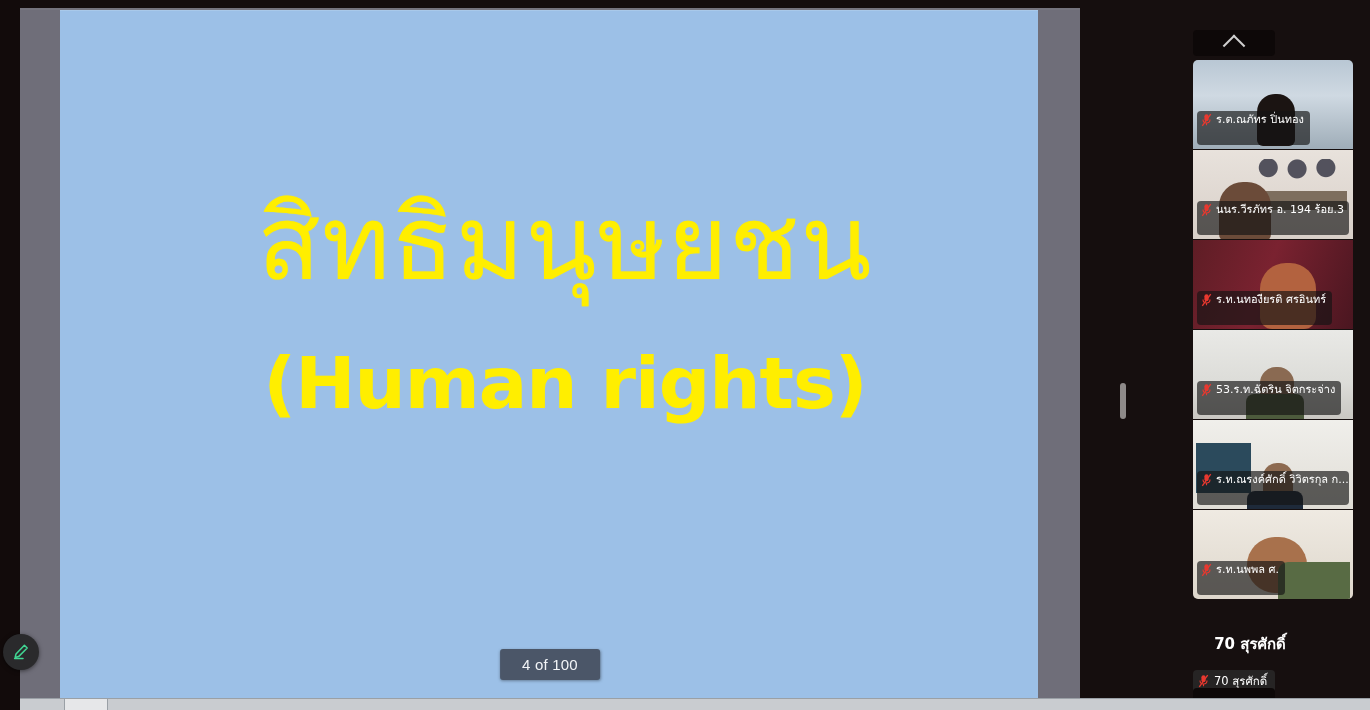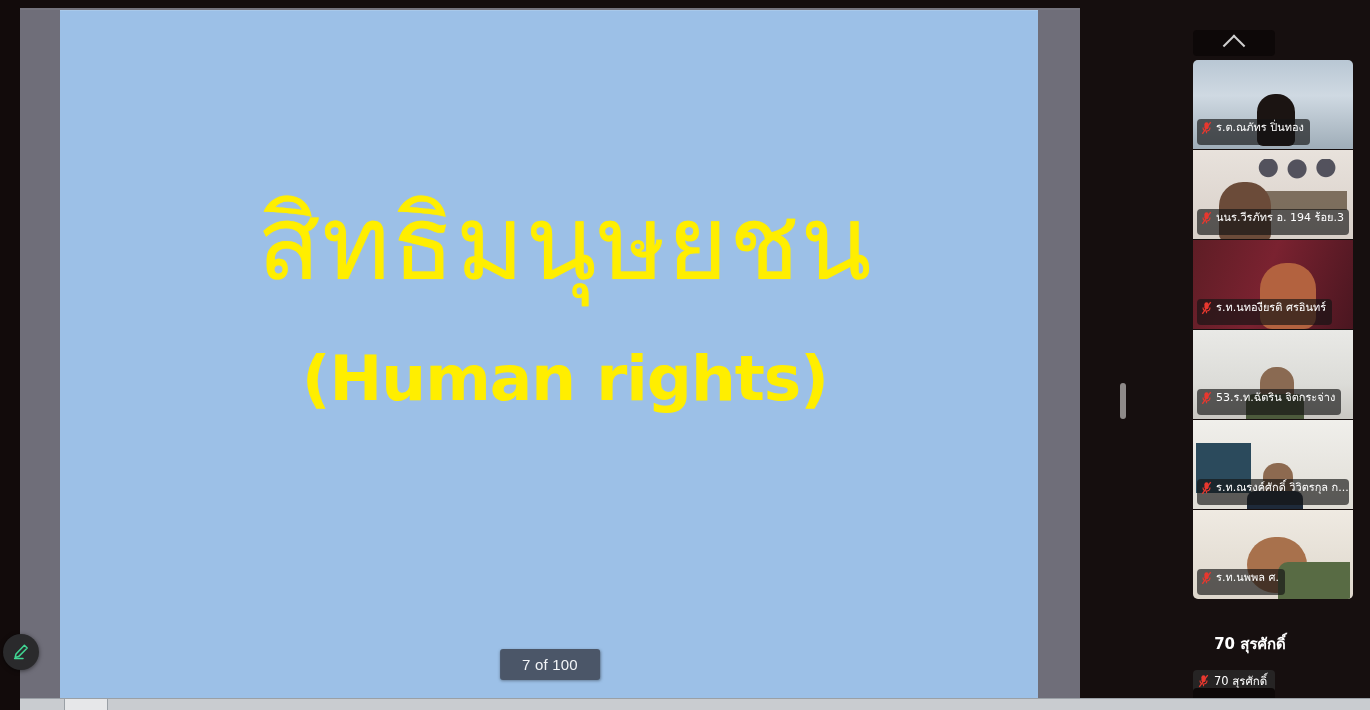--- a/index.html
+++ b/index.html
@@ -50,21 +50,21 @@
     line-height: 1.0;
     color: #ffee00;
     font-weight: 400;
     letter-spacing: 1px;
     text-align: center;
     font-family: "DejaVu Sans", sans-serif;
     text-shadow: 0 0 1px rgba(255,238,0,0.6);
   }
   .slide-title-en {
     margin-top: 52px;
-    font-size: 63px;
+    font-size: 72px;
     line-height: 1.0;
     color: #ffee00;
     font-weight: 700;
     text-align: center;
     letter-spacing: -1px;
     font-family: "DejaVu Sans", sans-serif;
   }
 
   
   .slide-counter {
@@ -181,21 +181,21 @@
   .vid-6 .panelL { position:absolute; left:2%; top:26%; width:34%; height:56%;
       background:#2b4a5c; }
 
   .thumb-label {
     position: absolute;
     left: 4px; bottom: 4px;
     max-width: 152px;
     display: flex; align-items: center; gap: 4px;
     background: rgba(20,20,20,0.66);
     border-radius: 4px;
-    padding: 1px 6px 10px 4px;
+    padding: 1px 6px 18px 4px;
     color: #ffffff;
     font-size: 11px;
     line-height: 15px;
     white-space: nowrap;
     overflow: hidden;
     font-family: "DejaVu Sans", sans-serif;
   }
   .mic-muted { flex: 0 0 auto; width: 11px; height: 14px; display: block; }
 
   
@@ -245,21 +245,21 @@
 
   <div class="left-gutter"></div>
 
   <div class="share-viewport">
 
     <div class="slide">
       <div class="slide-title-thai">สิทธิมนุษยชน</div>
       <div class="slide-title-en">(Human rights)</div>
     </div>
 
-    <div class="slide-counter">7 of 100</div>
+    <div class="slide-counter">4 of 100</div>
   </div>
 
   <div class="annotate-btn">
     <svg width="20" height="20" viewBox="0 0 20 20">
       <path d="M13.4 3.2 L16.2 6.0 L7.6 14.6 L4.2 15.4 L5.0 12.0 Z" fill="none" stroke="#41d693" stroke-width="1.5" stroke-linejoin="round"></path>
       <line x1="3.6" y1="16.4" x2="12.0" y2="16.4" stroke="#41d693" stroke-width="1.5" stroke-linecap="round"></line>
     </svg>
   </div>
 
   <div class="panel-drag-handle"></div>

